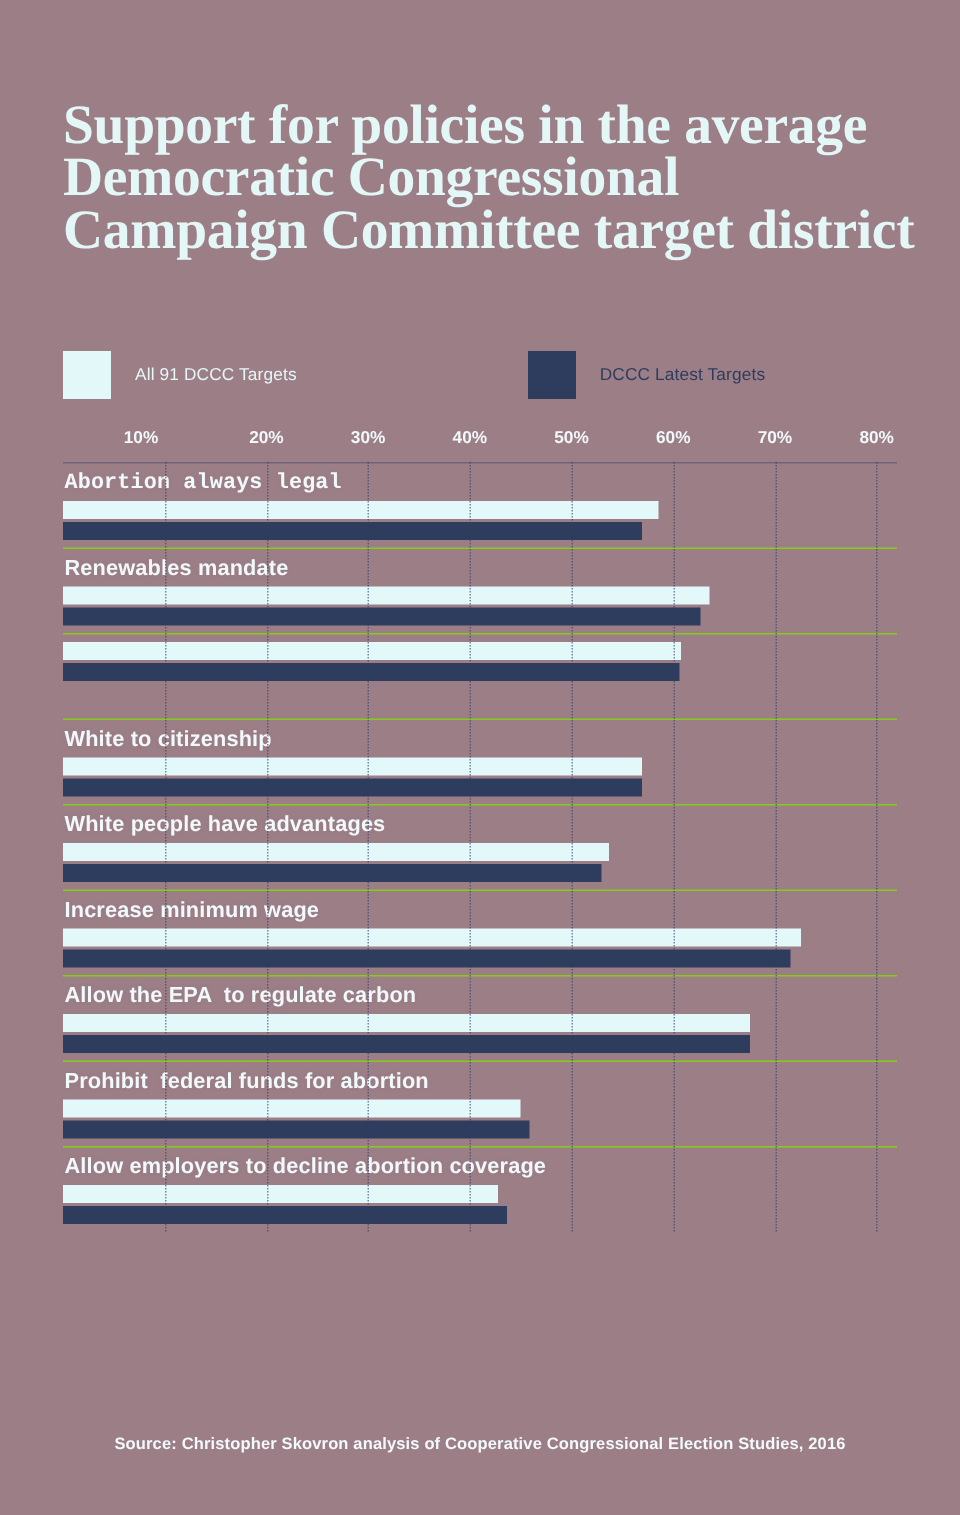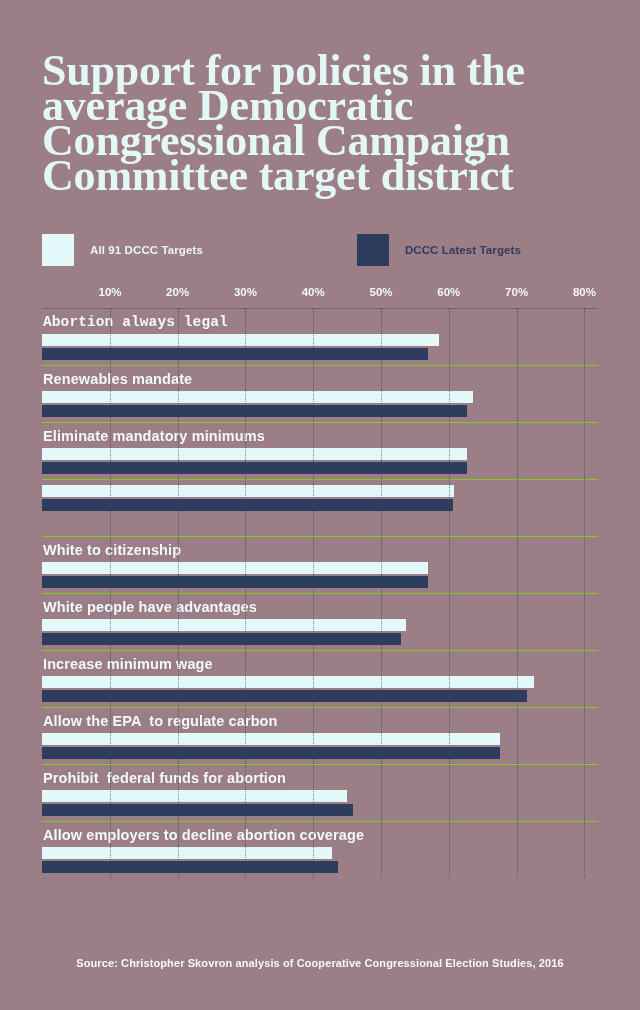--- a/index.html
+++ b/index.html
@@ -19,25 +19,25 @@
     width: 640px;
     height: 1010px;
     position: relative;
     box-sizing: border-box;
   }
 
   
   .title {
     position: absolute;
     left: 42px;
-    top: 24px;
+    top: 41px;
     width: 570px;
     font-family: "Liberation Serif", serif;
     font-weight: bold;
-    font-size: 44px;
+    font-size: 37px;
     line-height: 35px;
     color: #e4f7f7;
     letter-spacing: -0.2px;
   }
 
   
   .legend {
     position: absolute;
     left: 42px;
     top: 234px;
@@ -52,21 +52,21 @@
   .legend-swatch {
     width: 32px;
     height: 32px;
     display: block;
   }
   .legend-swatch.light { background: #e3f8f9; }
   .legend-swatch.dark  { background: #2e3c5d; }
   .legend-label {
     margin-left: 16px;
     font-size: 11.5px;
-    font-weight: bold;
+    font-weight: normal;
     letter-spacing: 0.1px;
     white-space: nowrap;
     text-align: center;
   }
   .legend-label.light-text { color: #e6f7f8; }
   .legend-label.dark-text  { color: #2e3c5d; }
 
   
   .chart {
     position: absolute;
@@ -169,21 +169,21 @@
       <span class="legend-label light-text">All 91 DCCC Targets</span>
     </div>
     <div class="legend-item second">
       <span class="legend-swatch dark"></span>
       <span class="legend-label dark-text">DCCC Latest Targets</span>
     </div>
   </div>
 
   <div class="chart">
     <div class="axis" id="x-axis">
-        <span class="axis-tick" style="left: 68px;">10%</span>
+        <span class="axis-tick" style="left: 52px;">10%</span>
         <span class="axis-tick" style="left: 135.61px;">20%</span>
         <span class="axis-tick" style="left: 203.415px;">30%</span>
         <span class="axis-tick" style="left: 271.22px;">40%</span>
         <span class="axis-tick" style="left: 339.024px;">50%</span>
         <span class="axis-tick" style="left: 406.829px;">60%</span>
         <span class="axis-tick" style="left: 474.634px;">70%</span>
         <span class="axis-tick" style="left: 542.439px;">80%</span>
       </div>
     <div class="plot">
       <div class="gridlines" id="gridlines">
@@ -205,27 +205,20 @@
             </div>
           </div>
           <div class="row">
             <div class="row-label">Renewables mandate</div>
             <div class="bars">
               <div class="bar light" title="All 91 DCCC Targets: 63.6%" style="width: 431.239px; background: rgb(227, 248, 249);"></div>
               <div class="bar dark" title="DCCC Latest Targets: 62.7%" style="width: 425.137px; background: rgb(46, 60, 93);"></div>
             </div>
           </div>
           <div class="row">
-            <div class="row-label">Eliminate mandatory minimums</div>
-            <div class="bars">
-              <div class="bar light" title="All 91 DCCC Targets: 62.7%" style="width: 425.137px; background: rgb(227, 248, 249);"></div>
-              <div class="bar dark" title="DCCC Latest Targets: 62.7%" style="width: 425.137px; background: rgb(46, 60, 93);"></div>
-            </div>
-          </div>
-          <div class="row">
             <div class="bars">
               <div class="bar light" title="All 91 DCCC Targets: 60.7%" style="width: 411.576px; background: rgb(227, 248, 249);"></div>
               <div class="bar dark" title="DCCC Latest Targets: 60.6%" style="width: 410.898px; background: rgb(46, 60, 93);"></div>
             </div>
           </div>
           <div class="row">
             <div class="row-label">White to citizenship</div>
             <div class="bars">
               <div class="bar light" title="All 91 DCCC Targets: 56.9%" style="width: 385.81px; background: rgb(227, 248, 249);"></div>
               <div class="bar dark" title="DCCC Latest Targets: 56.9%" style="width: 385.81px; background: rgb(46, 60, 93);"></div>

